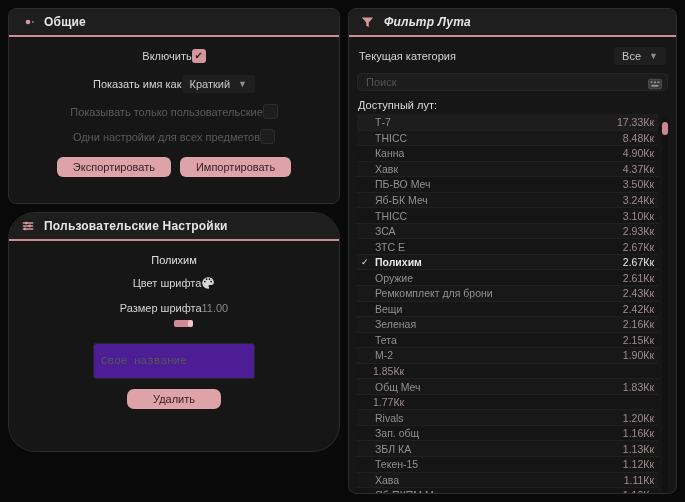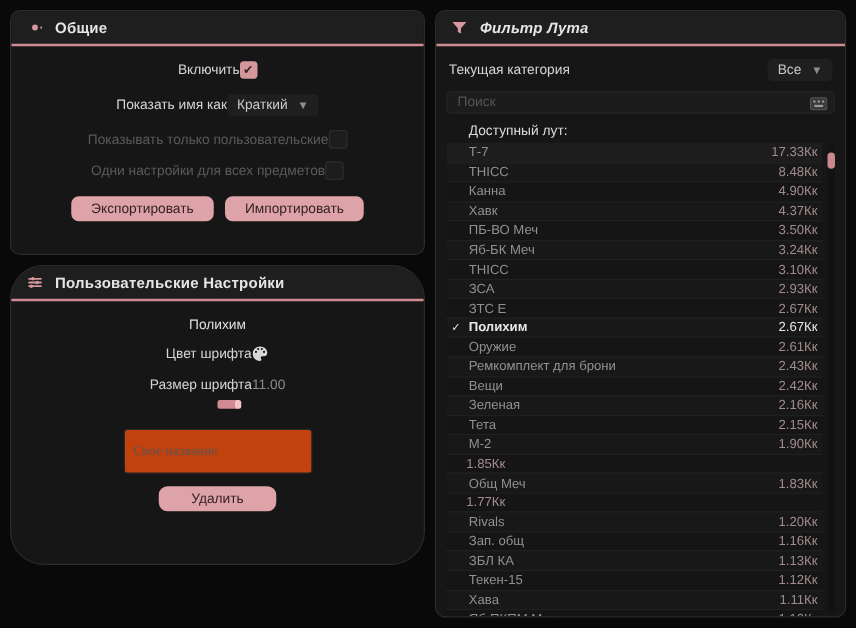--- a/index.html
+++ b/index.html
@@ -31,34 +31,34 @@
   .combo .chev{color:#8f8d8d;font-size:9px;}
   .btn-row{display:flex;justify-content:center;gap:9px;margin-top:8px;}
   .btn{background:#dda3a8;color:#362225;border:none;border-radius:6px;font-size:11px;
        padding:4px 16px;font-family:inherit;}
   .section-label{font-size:11px;color:#e0dede;margin:7px 0 4px;}
   .icon-btn{display:flex;align-items:center;justify-content:center;}
   .value-right{font-size:11px;color:#8b8888;}
   .slider-wrap{position:relative;height:8px;margin:2px 0 6px;}
   .slider-fill{position:absolute;left:0;top:0;height:7px;width:18px;background:#cf8b91;border-radius:2px;}
   .slider-grab{position:absolute;left:14px;top:0;height:7px;width:5px;background:#f2c4c8;border-radius:2px;}
-  .text-input{background:#c2410c;border:1px solid #262626;border-radius:3px;height:36px;
-              font-size:11px;color:#d6d4d4;padding:0 7px;font-family:Liberation Serif, serif;width:100%;box-sizing:border-box;}
+  .text-input{background:#4c1d95;border:1px solid #262626;border-radius:3px;height:36px;
+              font-size:11px;color:#d6d4d4;padding:0 7px;font-family:Liberation Mono, monospace;width:100%;box-sizing:border-box;}
   .text-input::placeholder{color:#585656;}
   .del-row{display:flex;justify-content:center;margin:8px 0 6px;}
   .btn.delete{padding:4px 26px;border-radius:7px;}
   
   .f-body{padding:6px 8px 0 8px;display:flex;flex-direction:column;flex:1;min-height:0;}
   .f-row{display:flex;align-items:center;justify-content:space-between;min-height:26px;padding:0 2px;}
   .search-wrap{position:relative;margin:3px 0 4px;}
   .search-input{background:#1c1c1c;border:1px solid #252525;border-radius:4px;height:18px;width:100%;
                 box-sizing:border-box;font-size:11px;color:#cfcdcd;padding:0 26px 0 8px;font-family:inherit;}
   .search-input::placeholder{color:#565454;}
   .kbd-icon{position:absolute;right:6px;top:4px;}
-  .avail-label{font-size:11px;color:#dddbdb;margin:4px 18px 3px;}
+  .avail-label{font-size:11px;color:#dddbdb;margin:4px 1px 3px;}
   .list-wrap{position:relative;flex:1;min-height:0;overflow:hidden;margin:0 0 0 0;}
   .loot-list{position:absolute;left:0;right:10px;top:0;}
   .loot-row{display:flex;align-items:center;height:15.55px;box-sizing:border-box;
             border-top:1px solid #202020;background:#151515;padding:0 4px 0 4px;}
   .loot-row.alt{background:#181818;}
   .loot-row:first-child{border-top:none;background:#1d1d1d;}
   .check{width:12px;flex:none;font-size:9px;color:#e3e1e1;visibility:hidden;}
   .loot-name{flex:1;font-size:10.5px;color:#929090;padding-left:2px;white-space:nowrap;overflow:hidden;}
   .loot-val{font-size:10.5px;color:#a18b8d;flex:none;}
   .loot-row.selected .check{visibility:visible;}

